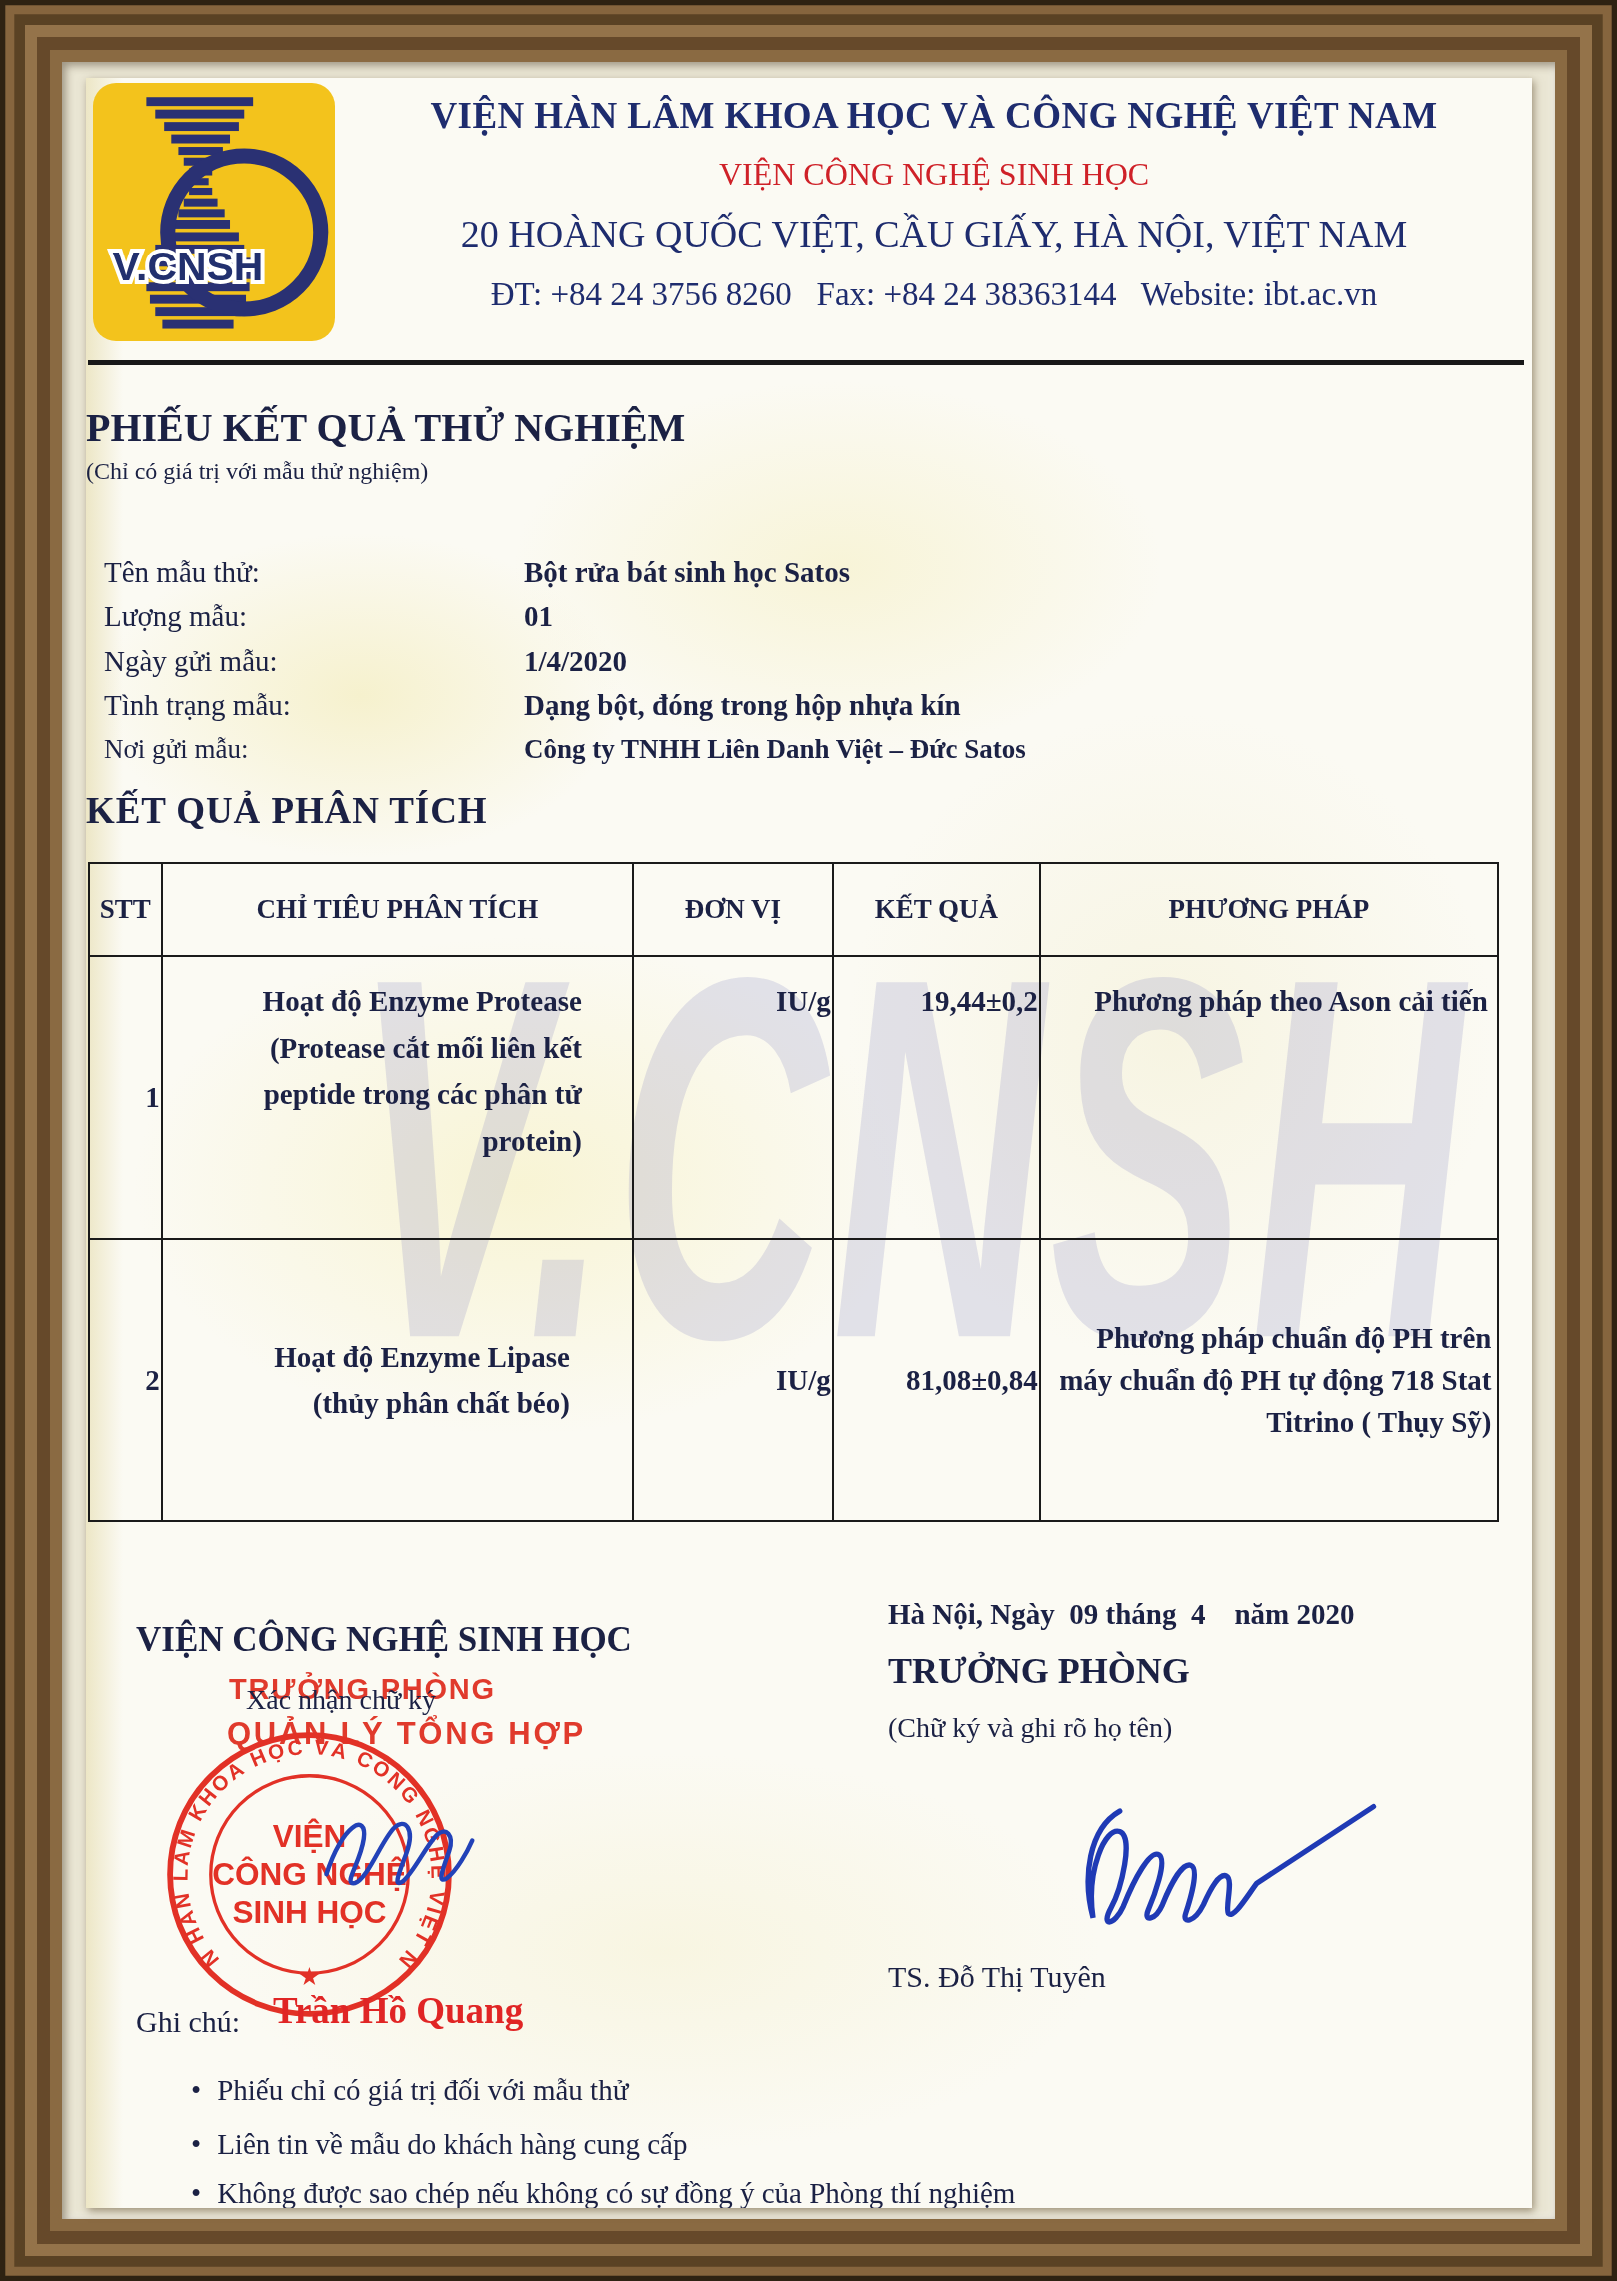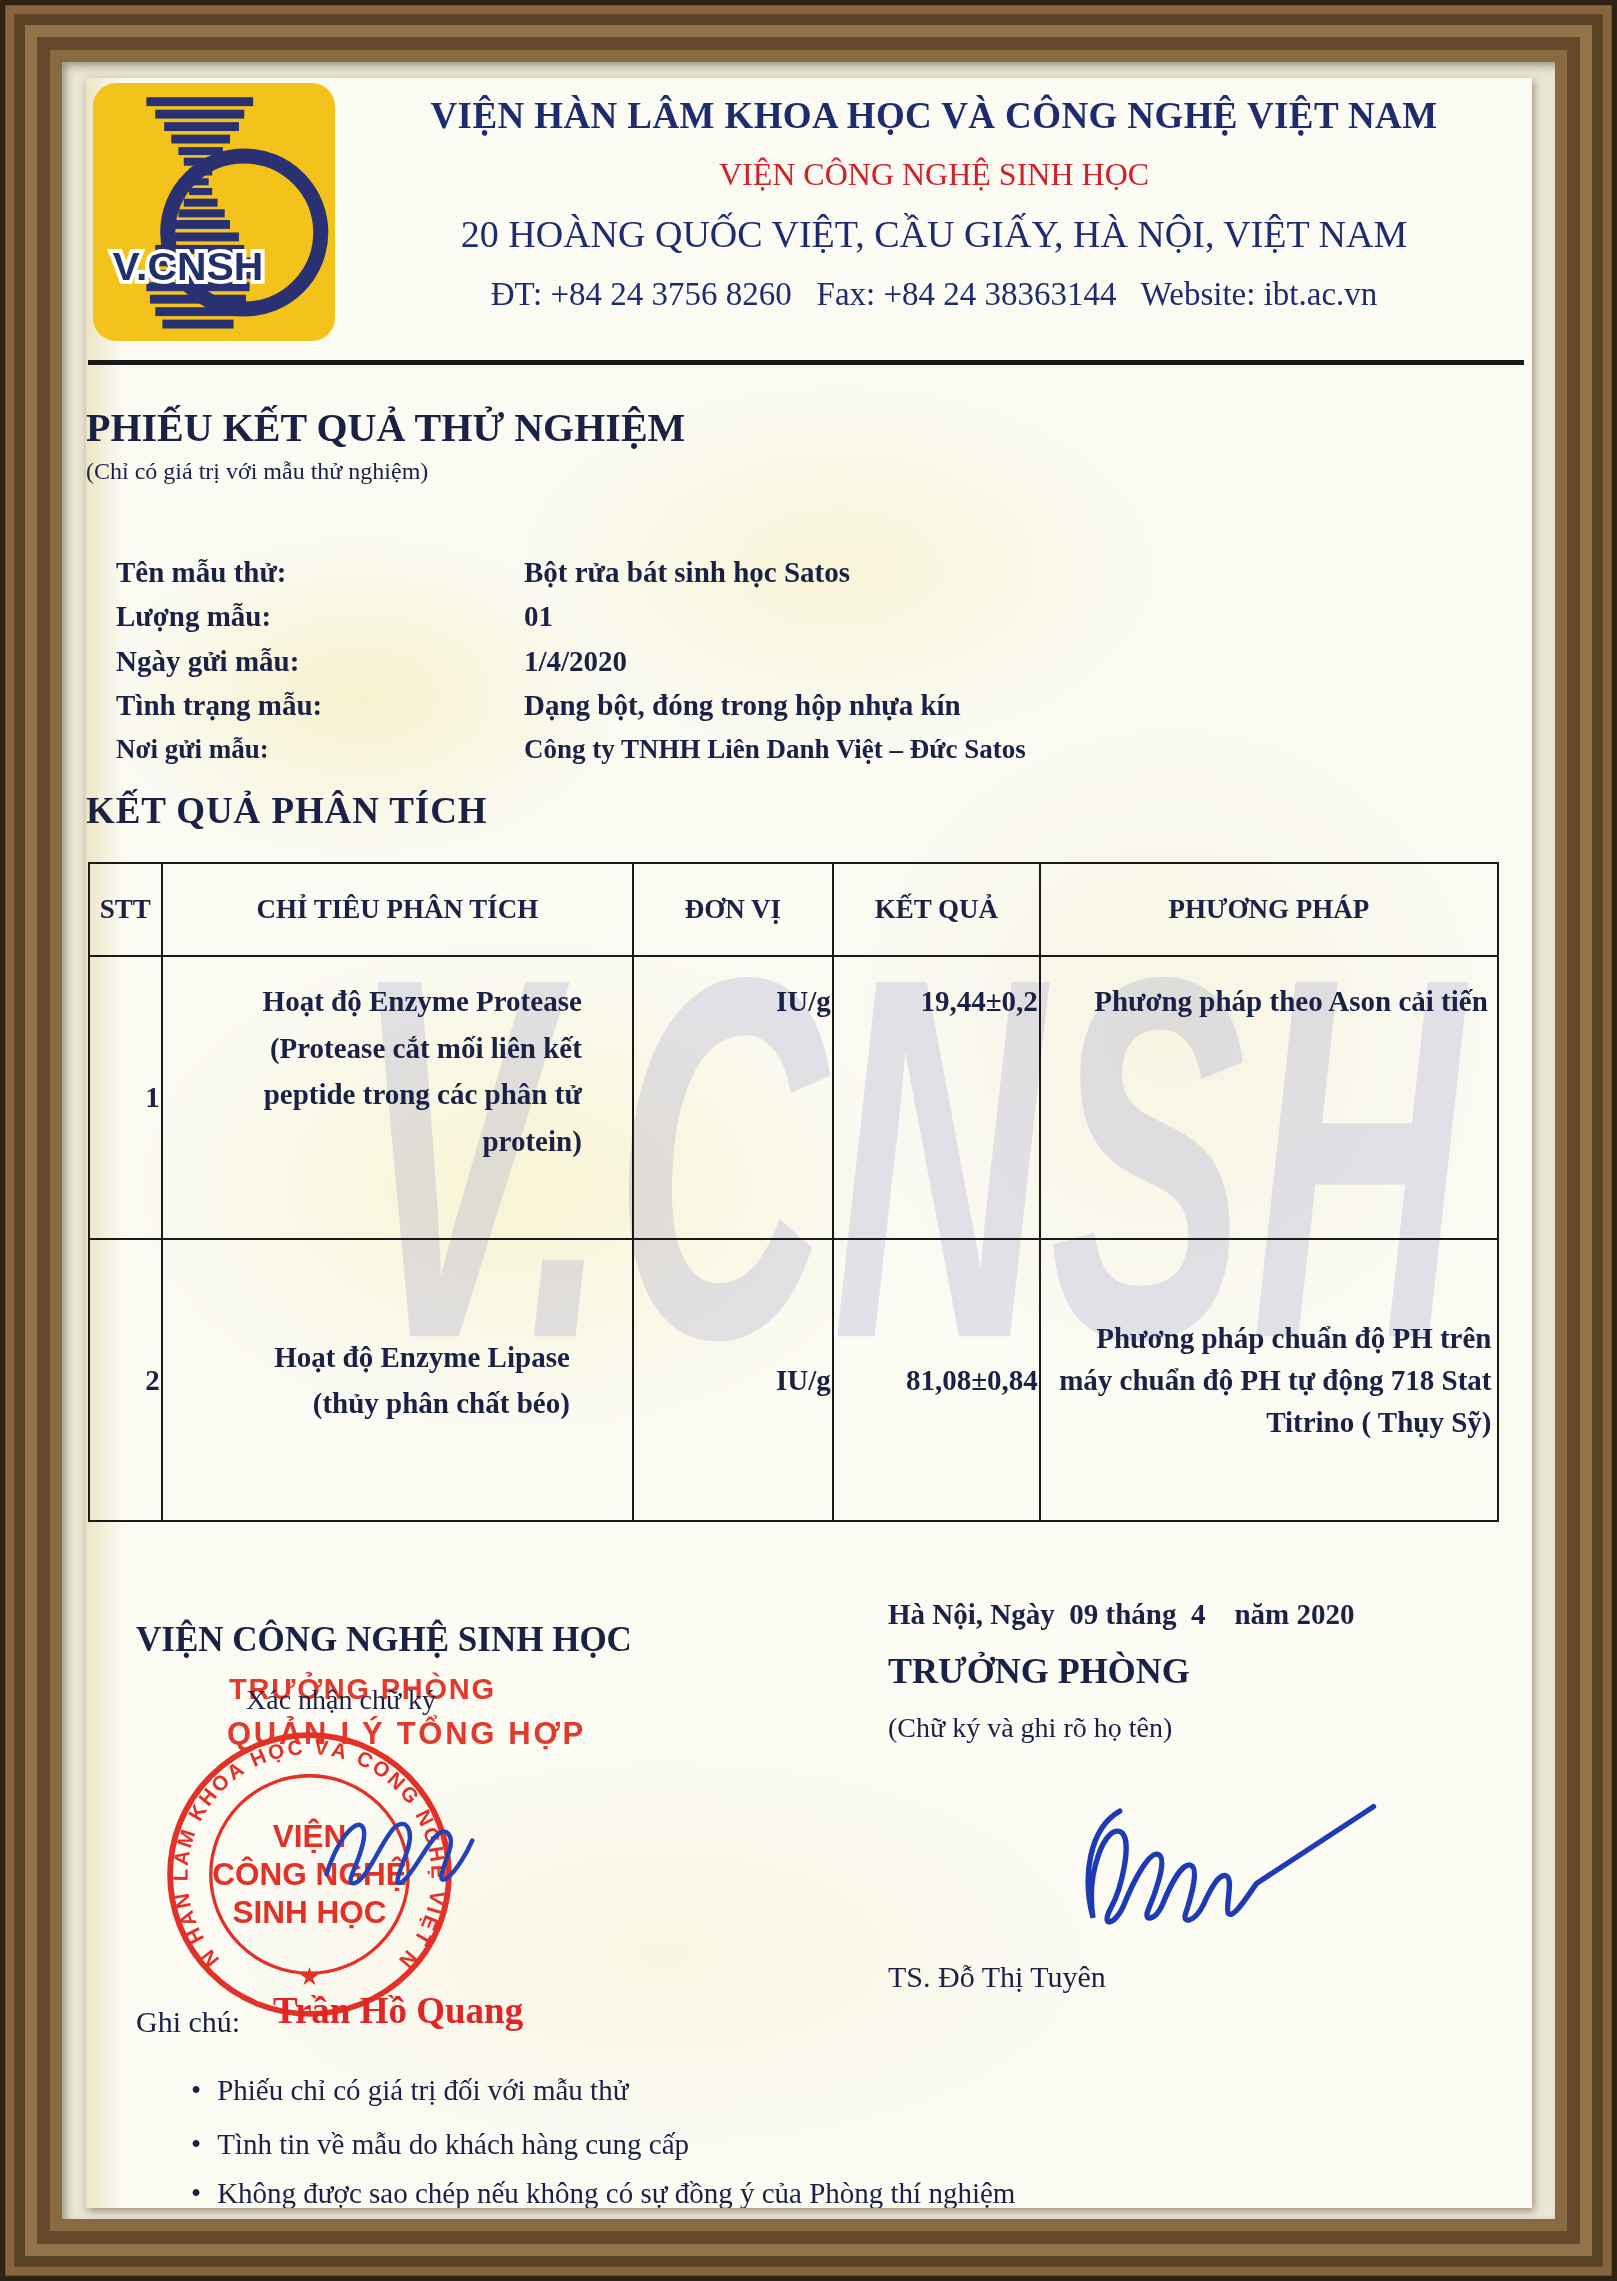--- a/index.html
+++ b/index.html
@@ -22,21 +22,21 @@
       radial-gradient(ellipse 463px 463px at 75% 45%,rgba(238,232,190,.32),transparent 70%),
       radial-gradient(ellipse 624px 285px at 40% 88%,rgba(240,233,180,.28),transparent 70%);
     box-shadow:1.8px 2.7px 8px rgba(80,60,30,.5);}
   .abs{position:absolute;}
   .navy{color:#1b2144;}
   .center{text-align:left;}
   
   .hline{position:absolute;left:260px;width:1176px;text-align:center;color:#1e2c6e;}
   .sep{position:absolute;left:1.8px;top:282px;width:1436px;height:4.5px;background:#181818;}
   
-  .ilabel{position:absolute;left:30px;font-weight:bold;color:#1b2144;font-size:29px;}
+  .ilabel{position:absolute;left:18px;font-weight:normal;color:#1b2144;font-size:29px;}
   .ivalue{position:absolute;left:438px;font-weight:bold;color:#1b2144;font-size:29px;}
   
   .wm{position:absolute;left:267px;top:784px;font-family:"Liberation Sans",sans-serif;
     font-style:italic;font-weight:bold;font-size:294px;letter-spacing:5.3px;
     color:rgba(125,125,190,.20);transform:scaleY(1.75);transform-origin:top left;z-index:0;}
   
   table.results{position:absolute;left:1.8px;top:784px;border-collapse:collapse;table-layout:fixed;
     z-index:1;}
   table.results td,table.results th{border:2.7px solid #1a1a1a;color:#1b2144;
     font-family:"Liberation Serif",serif;background:transparent;}
@@ -191,21 +191,21 @@
 
     <div class="abs" style="top:1911px;left:187px;font-size:37px;font-weight:bold;color:#e02525;z-index:6;">Trần Hồ Quang</div>
     <div class="abs navy" style="top:1927px;left:50px;font-size:30px;">Ghi chú:</div>
 
     <div class="note-row" style="top:1996px">
       <span>•</span>
       <span>Phiếu chỉ có giá trị đối với mẫu thử</span>
     </div>
     <div class="note-row" style="top:2050px">
       <span>•</span>
-      <span>Tình tin về mẫu do khách hàng cung cấp</span>
+      <span>Liên tin về mẫu do khách hàng cung cấp</span>
     </div>
     <div class="note-row" style="top:2099px">
       <span>•</span>
       <span>Không được sao chép nếu không có sự đồng ý của Phòng thí nghiệm</span>
     </div>
 
   </div>
 </div>
 
 

